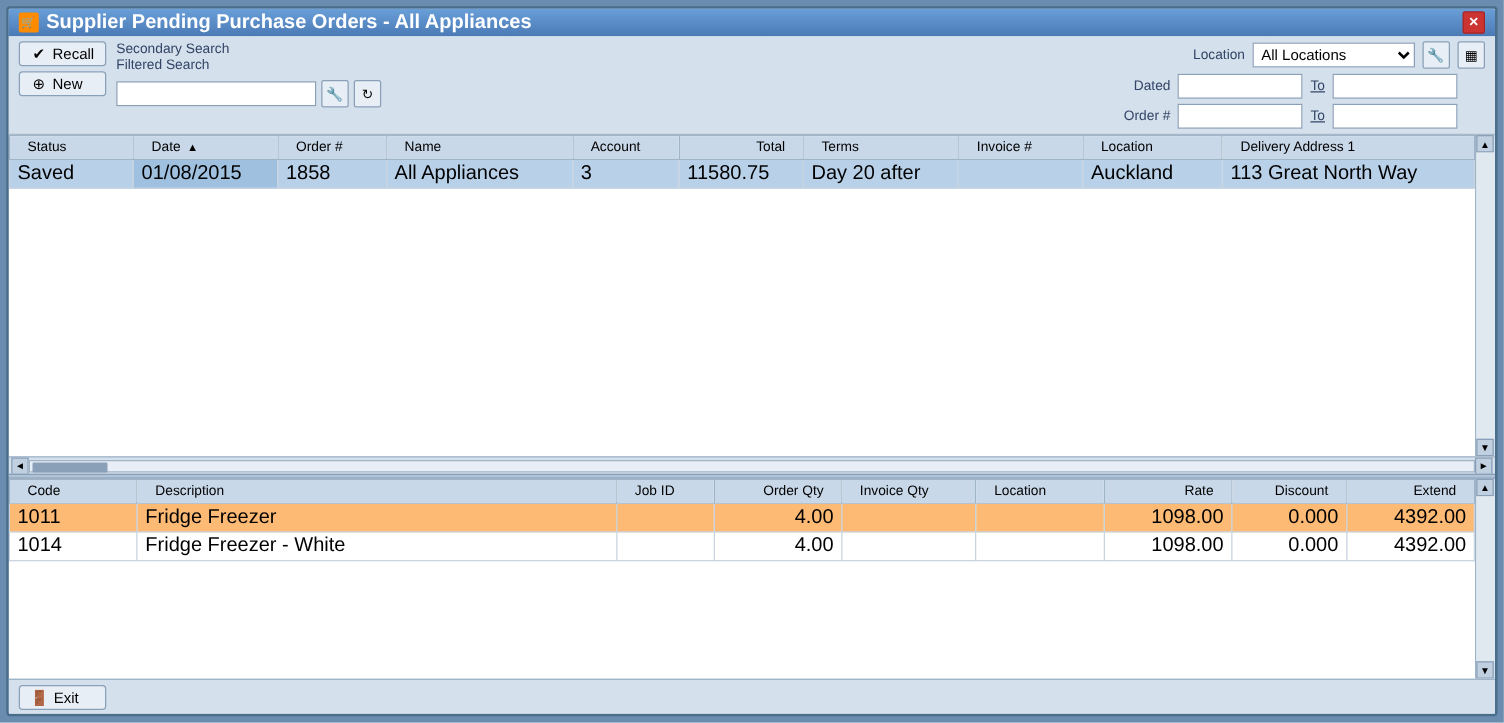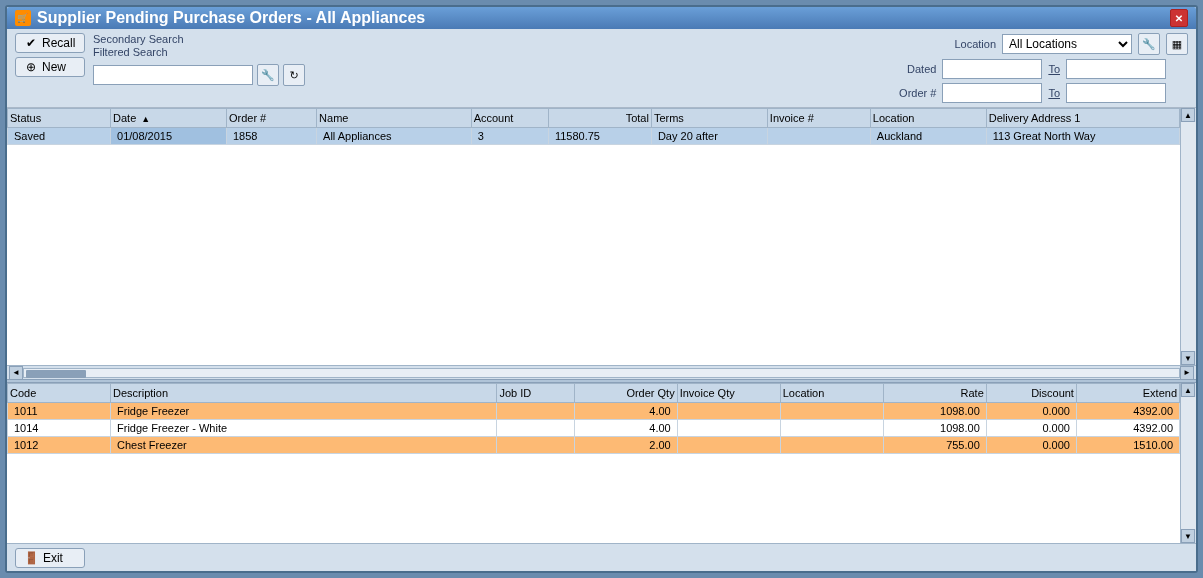--- a/index.html
+++ b/index.html
@@ -221,33 +221,33 @@
     }
     
     table {
       width: 100%;
       border-collapse: collapse;
     }
     
     th {
       background: #c8d8e8;
       border: 1px solid #a0b4c8;
-      padding: 3px 2px;
+      padding: 3px 14px;
       text-align: left;
       font-weight: normal;
       font-size: 11px;
       white-space: nowrap;
       position: sticky;
       top: 0;
     }
     
     td {
       border: 1px solid #c8d4e0;
       padding: 2px 6px;
-      font-size: 11px;
+      font-size: 16px;
       white-space: nowrap;
     }
     
     .row-selected td {
       background: #b8d0e8;
     }
     
     .row-selected td.col-date {
       background: #a0c0e0;
     }
@@ -549,31 +549,20 @@
       <td class="lower-col-code">1014</td>
       <td class="lower-col-desc">Fridge Freezer - White</td>
       <td class="lower-col-job"></td>
       <td class="lower-col-orderqty">4.00</td>
       <td class="lower-col-invoiceqty"></td>
       <td class="lower-col-location"></td>
       <td class="lower-col-rate">1098.00</td>
       <td class="lower-col-discount">0.000</td>
       <td class="lower-col-extend">4392.00</td>
     </tr>
-                <tr class="lower-row-1">
-      <td class="lower-col-code">1012</td>
-      <td class="lower-col-desc">Chest Freezer</td>
-      <td class="lower-col-job"></td>
-      <td class="lower-col-orderqty">2.00</td>
-      <td class="lower-col-invoiceqty"></td>
-      <td class="lower-col-location"></td>
-      <td class="lower-col-rate">755.00</td>
-      <td class="lower-col-discount">0.000</td>
-      <td class="lower-col-extend">1510.00</td>
-    </tr>
               </tbody>
           </table>
         </div>
         <div class="right-scroll">
           <div class="right-scroll-up scroll-btn">▲</div>
           <div class="right-scroll-track"></div>
           <div class="right-scroll-down scroll-btn">▼</div>
         </div>
       </div>
     </div>

